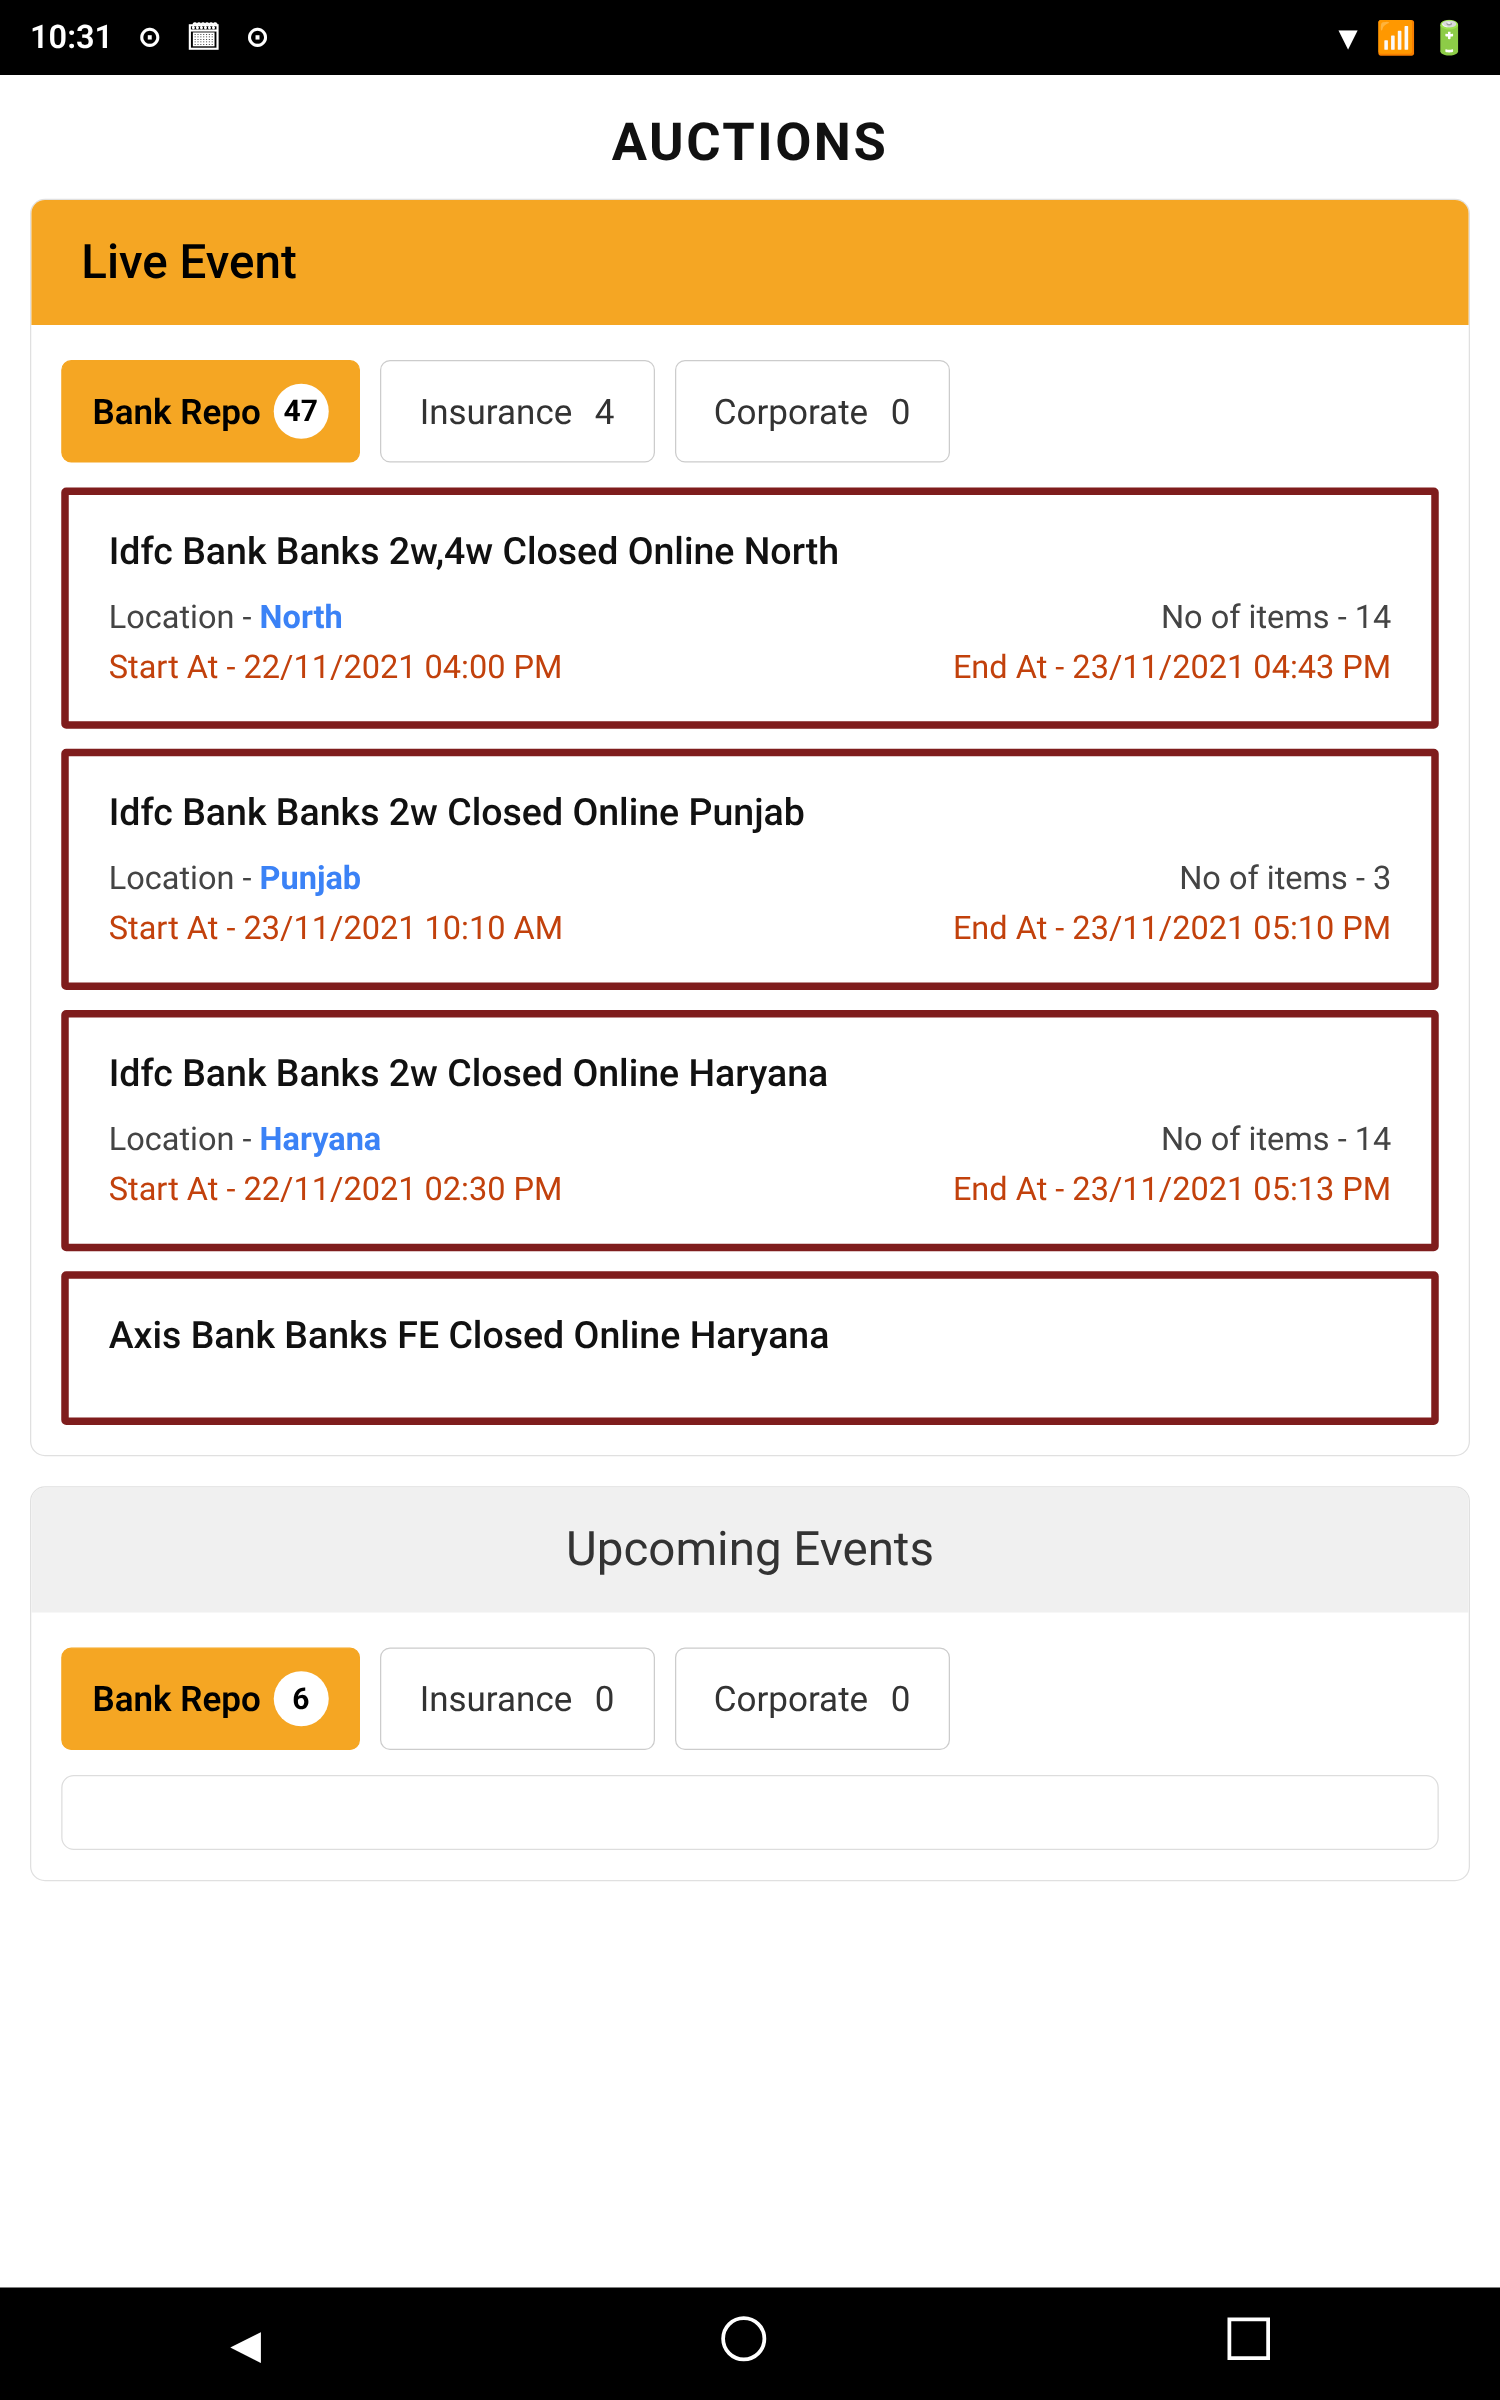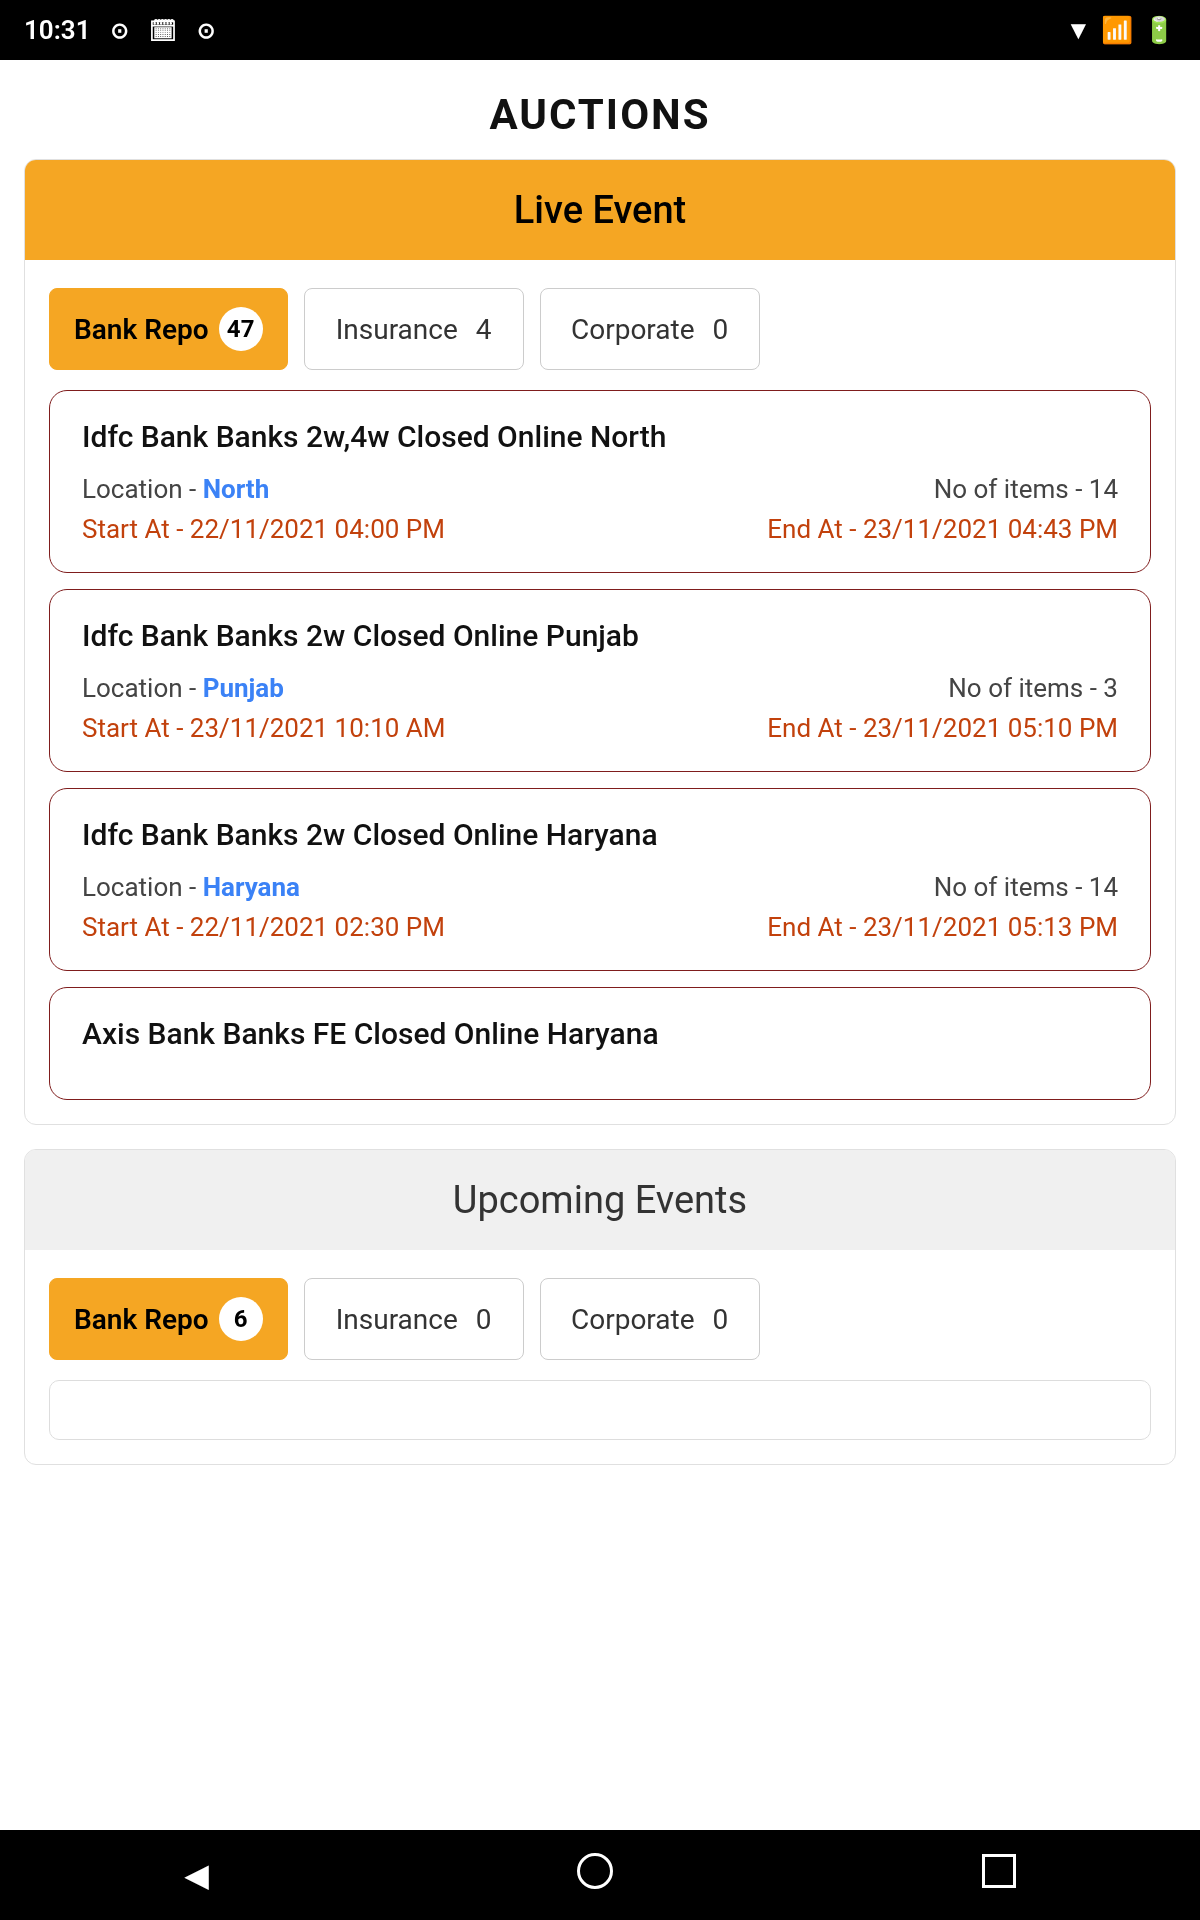--- a/index.html
+++ b/index.html
@@ -51,21 +51,20 @@
       border: 1px solid #e0e0e0;
       border-radius: 12px;
       margin-bottom: 24px;
       overflow: hidden;
     }
 
     
     .section-header {
       background: #F5A623;
       padding: 28px 40px;
-      text-align: center;
     }
     .section-header-text {
       font-size: 38px;
       font-weight: 500;
       color: #000;
     }
 
     
     .tab-row {
       display: flex;
@@ -118,22 +117,22 @@
 
     
     .auction-list {
       padding: 0 24px 24px;
       display: flex;
       flex-direction: column;
       gap: 16px;
     }
 
     .auction-card {
-      border: 1px solid #7f1d1d;
-      border-radius: 18px;
+      border: 6px solid #7f1d1d;
+      border-radius: 4px;
       padding: 28px 32px;
       background: #fff;
     }
 
     .auction-title {
       font-size: 30px;
       font-weight: 500;
       color: #111;
       margin-bottom: 20px;
     }

